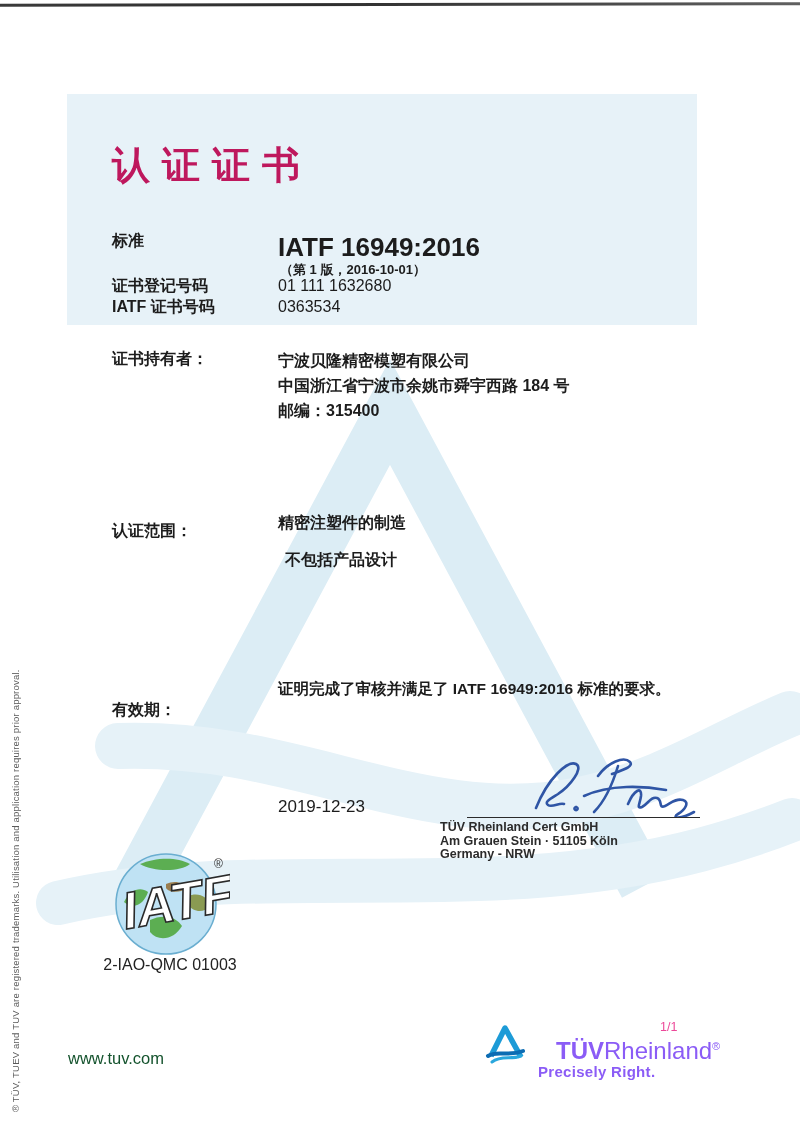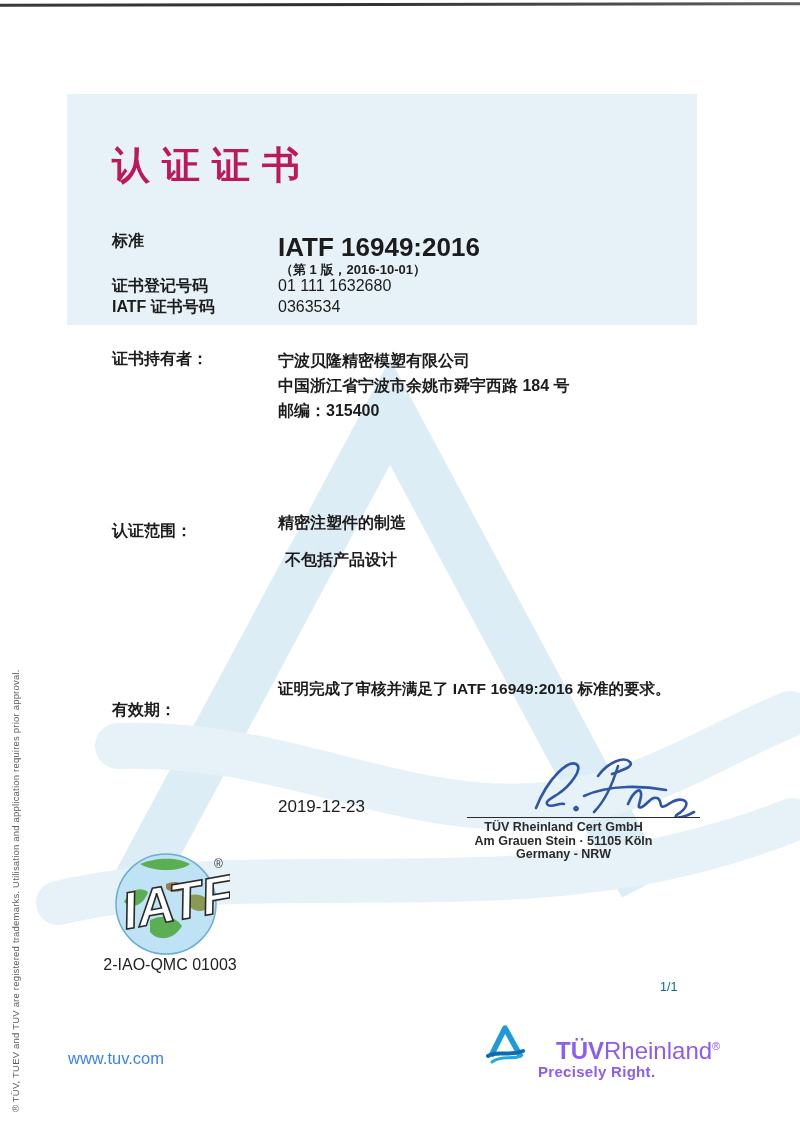--- a/index.html
+++ b/index.html
@@ -44,29 +44,29 @@
 
   .statement  { left:278px; top:645px; font-size:15.5px; font-weight:bold; white-space:nowrap;margin-top:34px; }
 
   .valid-lbl  { left:112px; top:700px; }
   .valid-val  { left:278px; top:700px; font-weight:600; font-size:16px; white-space:nowrap; }
 
   .issue-date { left:278px; top:797px; font-size:17px; }
 
   .sig-svg  { left:452px; top:752px; z-index:2; }
   .sig-line { left:467px; top:817px; width:233px; border-top:1.6px solid #2b2b2b; height:0; }
-  .sig-addr { left:440px; top:821px; width:247px; text-align:center;
+  .sig-addr { left:440px; top:821px; width:247px; text-align:left;
               font-size:12.5px; line-height:13.5px; color:#2b2b2b; font-weight:600; }
 
   .iatf-logo { left:110px; top:850px; z-index:2; }
   .iatf-code { left:100px; top:956px; width:140px; text-align:center; font-size:16px; color:#222; }
 
-  .page-num { left:660px; top:980px; font-size:12.5px; color:#0369a1; }
+  .page-num { left:660px; top:1020px; font-size:12.5px; color:#ec4899; }
 
-  .website { left:68px; top:1049px; font-size:16.5px; color:#3b82f6; }
+  .website { left:68px; top:1049px; font-size:16.5px; color:#14532d; }
 
   .tuv-logo-svg { left:483px; top:1024px; z-index:2; }
   .tuv-logo-text { left:536px; top:1037px; font-size:24px; color:#8b5cf6; white-space:nowrap;margin-left:20px; }
   .tuv-logo-text .t-bold { font-weight:bold; }
   .tuv-logo-text sup { font-size:11px; vertical-align:super; }
   .tuv-tagline { left:538px; top:1063px; font-size:15px; color:#8b5cf6; font-weight:600; letter-spacing:0.3px; }
 </style>
 </head>
 <body>
 

